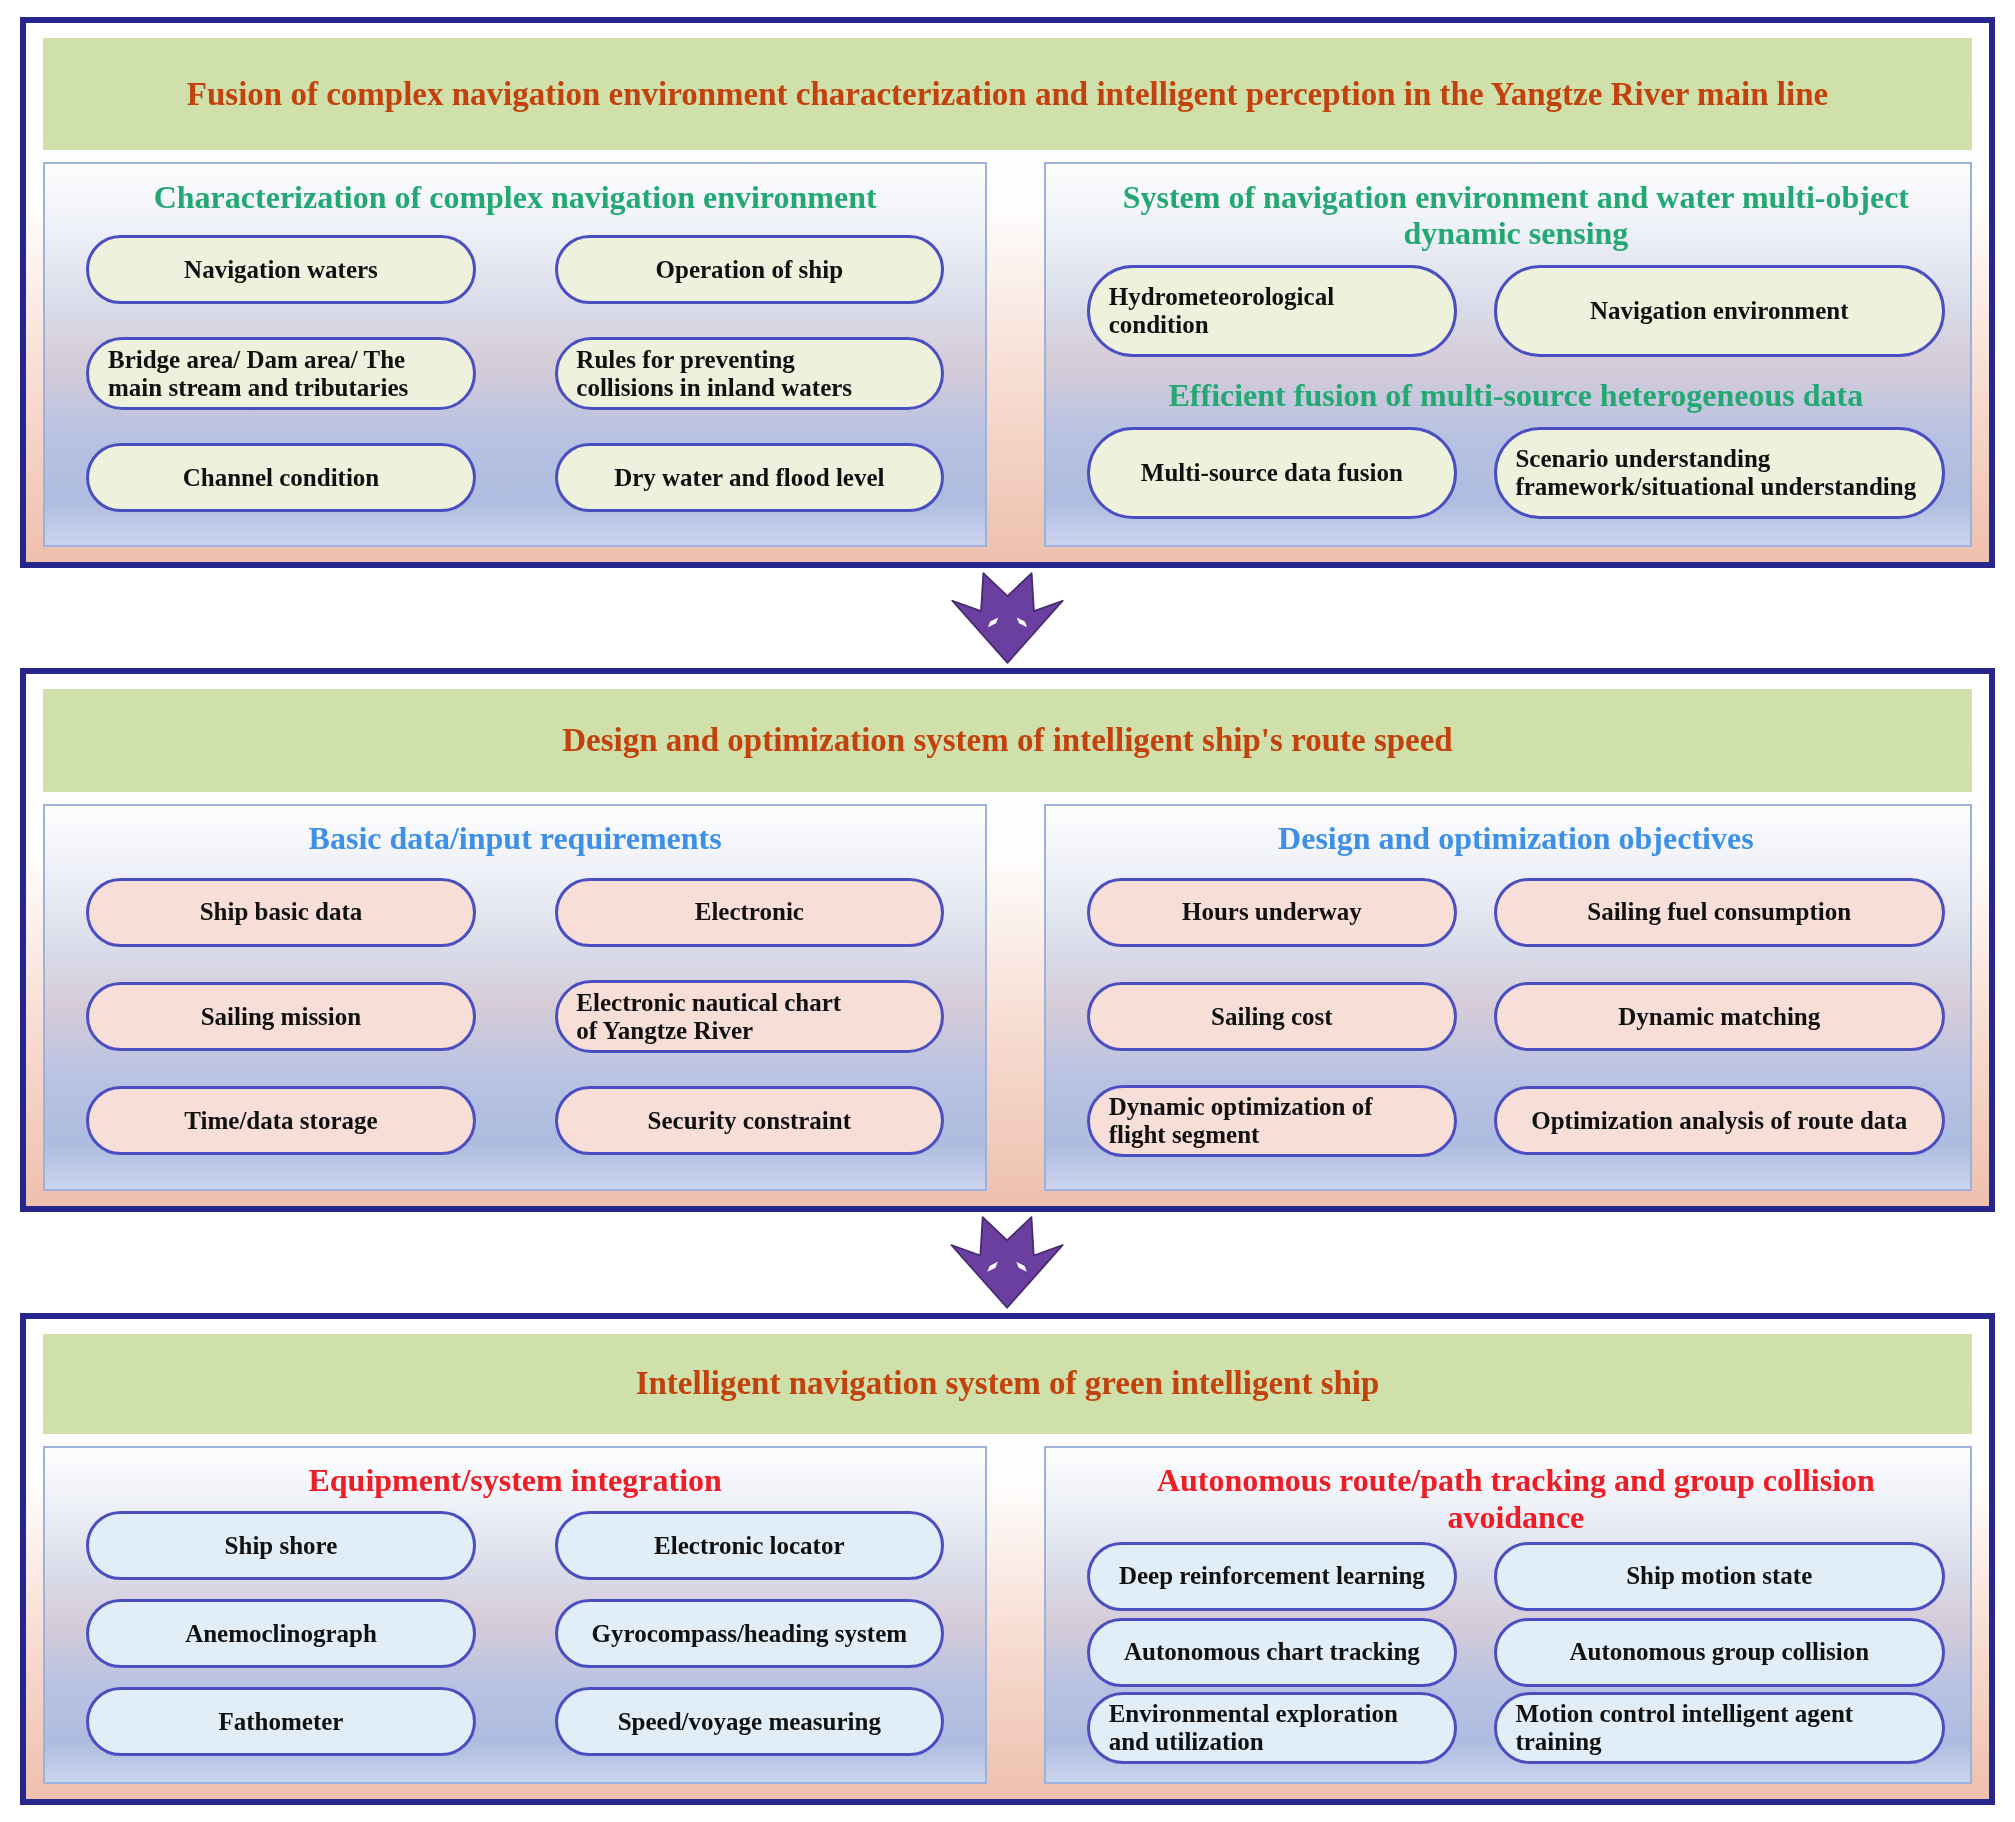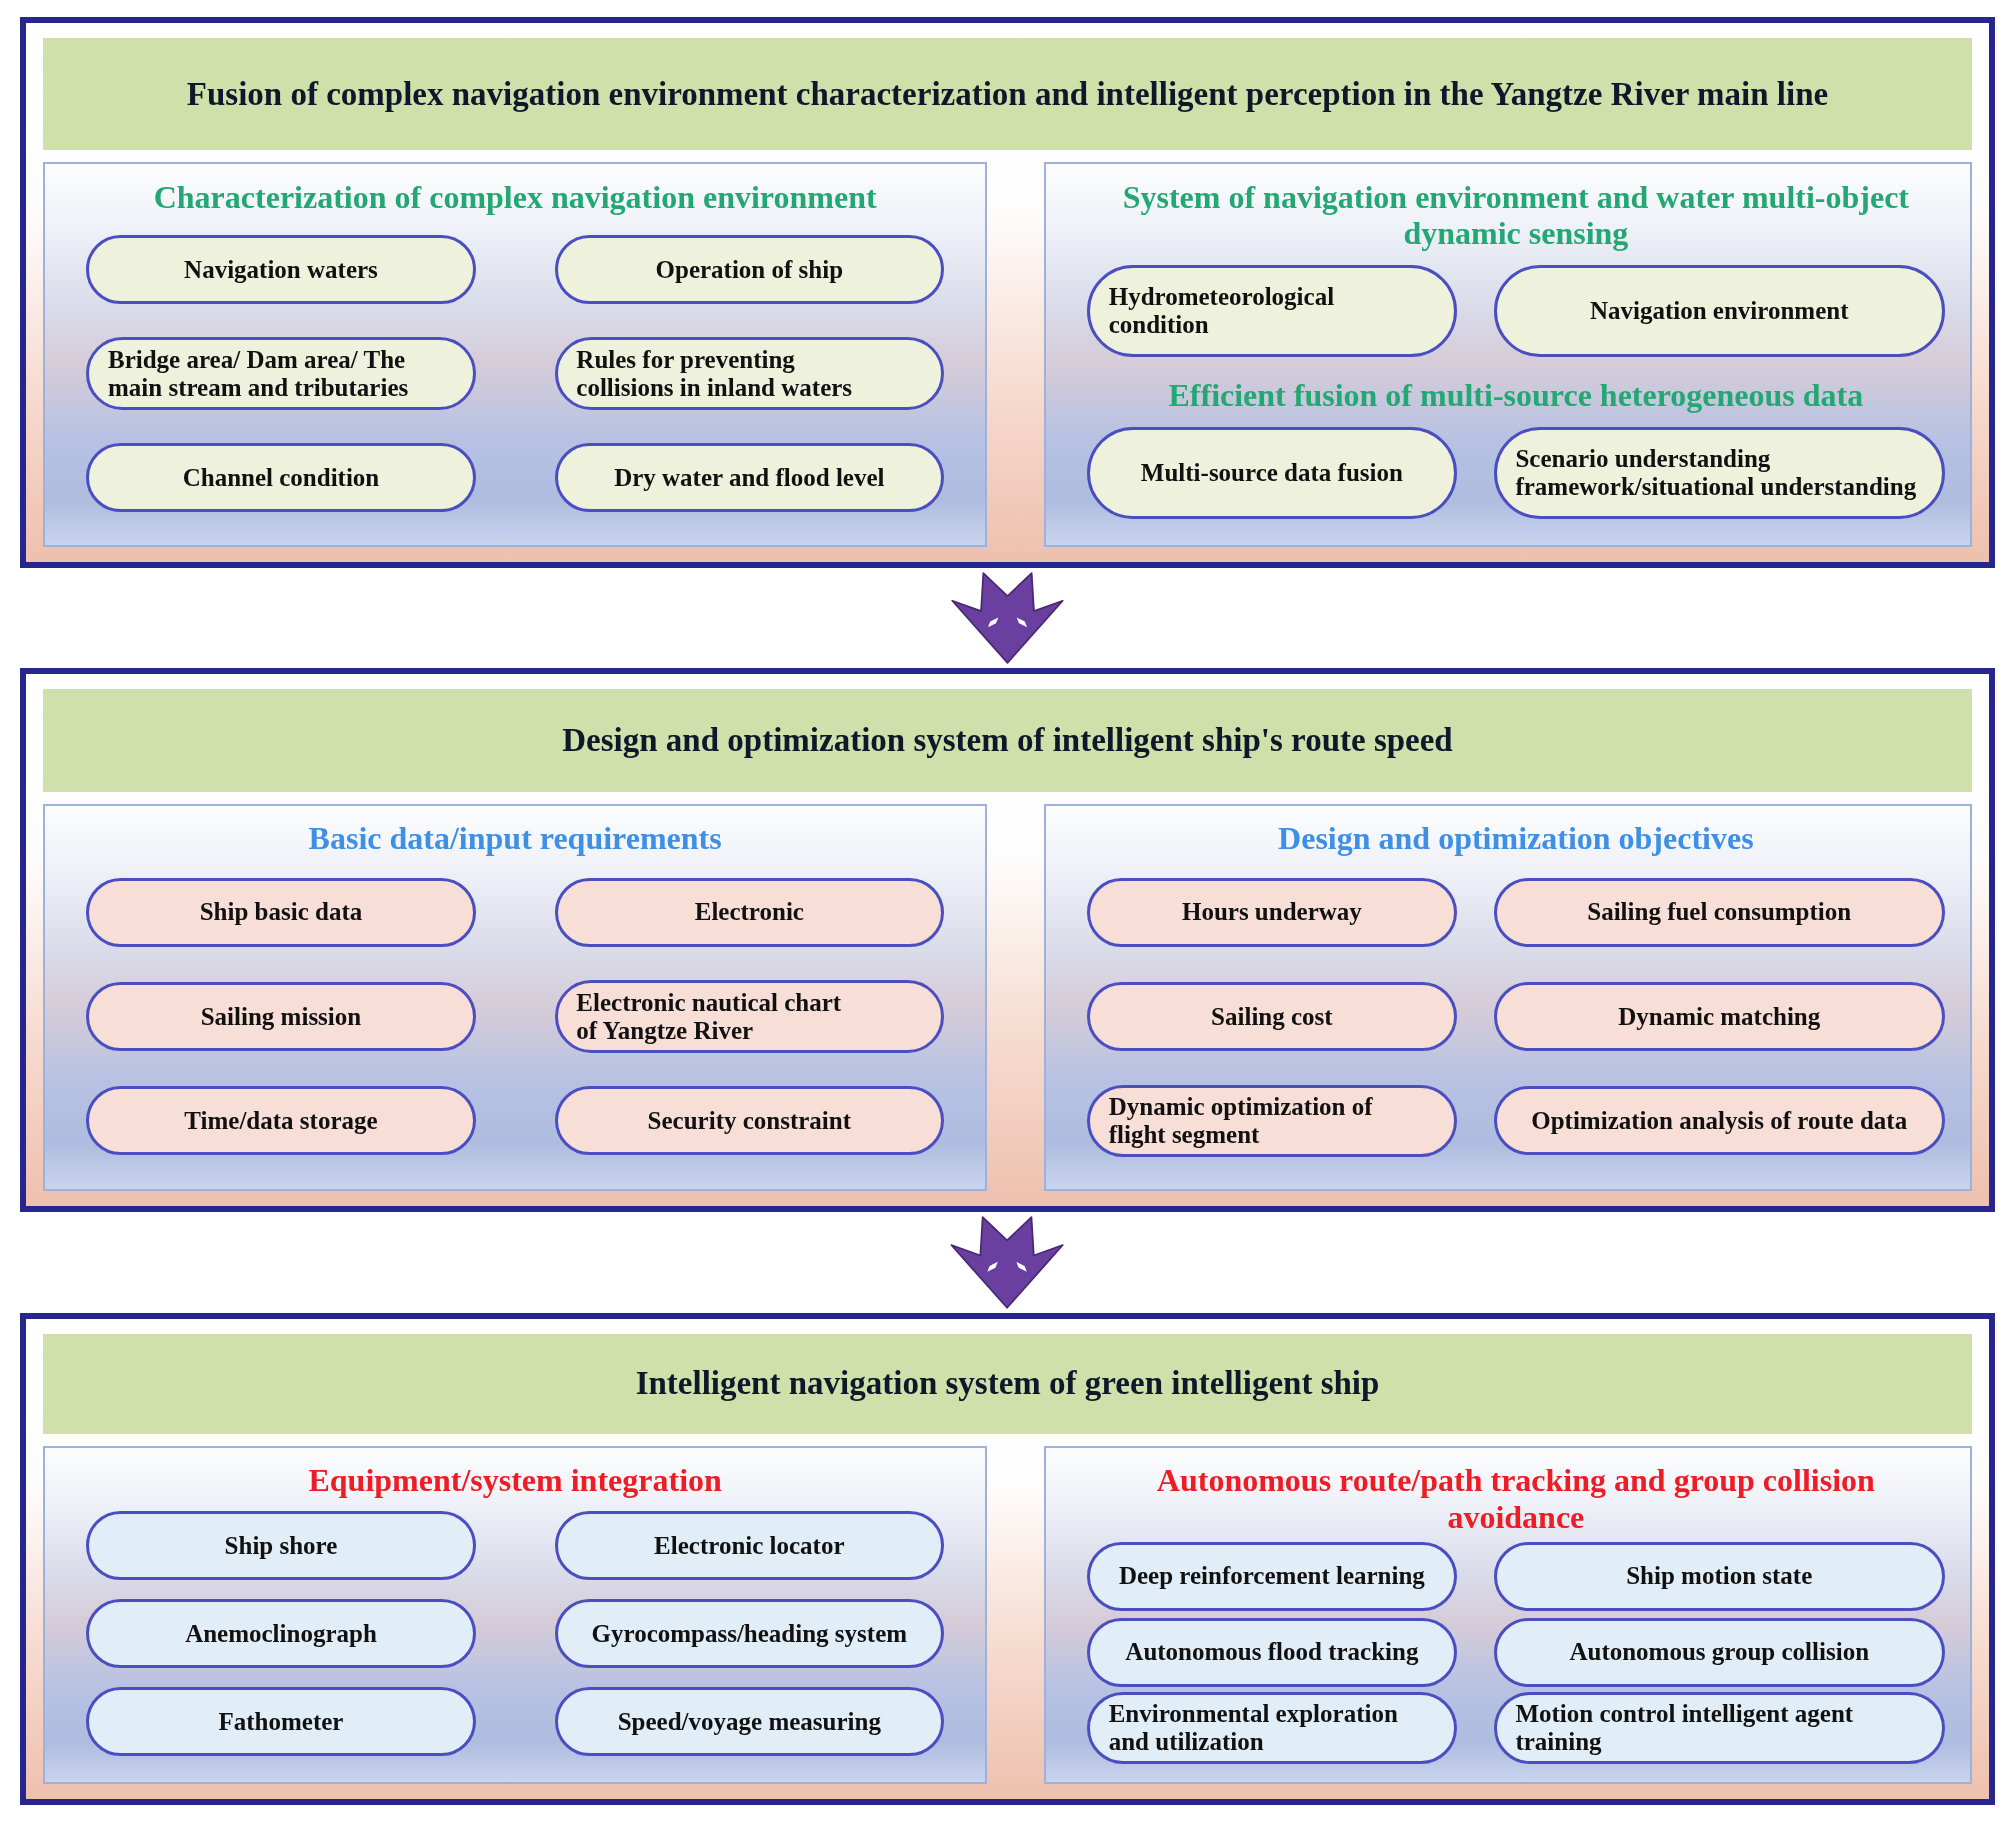--- a/index.html
+++ b/index.html
@@ -27,21 +27,21 @@
   .sec3{height:492px;}
   .band{
     background:#cfe0aa;
     display:flex;align-items:center;justify-content:center;
     flex:0 0 auto;
   }
   .band1{min-height:112px;}
   .band2{min-height:103px;}
   .band3{min-height:100px;}
   .band-title{
-    font-weight:bold;font-size:33px;color:#0f172a;
+    font-weight:bold;font-size:33px;color:#c2410c;
     text-align:center;line-height:1.1;padding:0 13.3px;
   }
   .panels{display:flex;gap:57px;flex:1;margin-top:12px;min-height:0;}
   .panel{
     box-sizing:border-box;
     flex:1;
     border:2.7px solid #9db1da;
     background:linear-gradient(180deg,#fdfdfe 0%,#edf0f7 18%,#d9dbe9 38%,#d6ccd8 52%,#b7c2e3 72%,#aebcdf 88%,#c9d4ee 100%);
     padding:5.3px 41px 16px;
     display:flex;flex-direction:column;
@@ -258,21 +258,21 @@
       <div class="panel tight">
         <div class="panel-heading red">Autonomous route/path tracking and group collision avoidance</div>
         <div class="pill-grid">
           <div class="pill">
               <span>Deep reinforcement learning</span>
             </div>
           <div class="pill">
               <span>Ship motion state</span>
             </div>
           <div class="pill">
-              <span>Autonomous flood tracking</span>
+              <span>Autonomous chart tracking</span>
             </div>
           <div class="pill">
               <span>Autonomous group collision</span>
             </div>
           <div class="pill left">
               <span>Environmental exploration
 and utilization</span>
             </div>
           <div class="pill left">
               <span>Motion control intelligent agent

